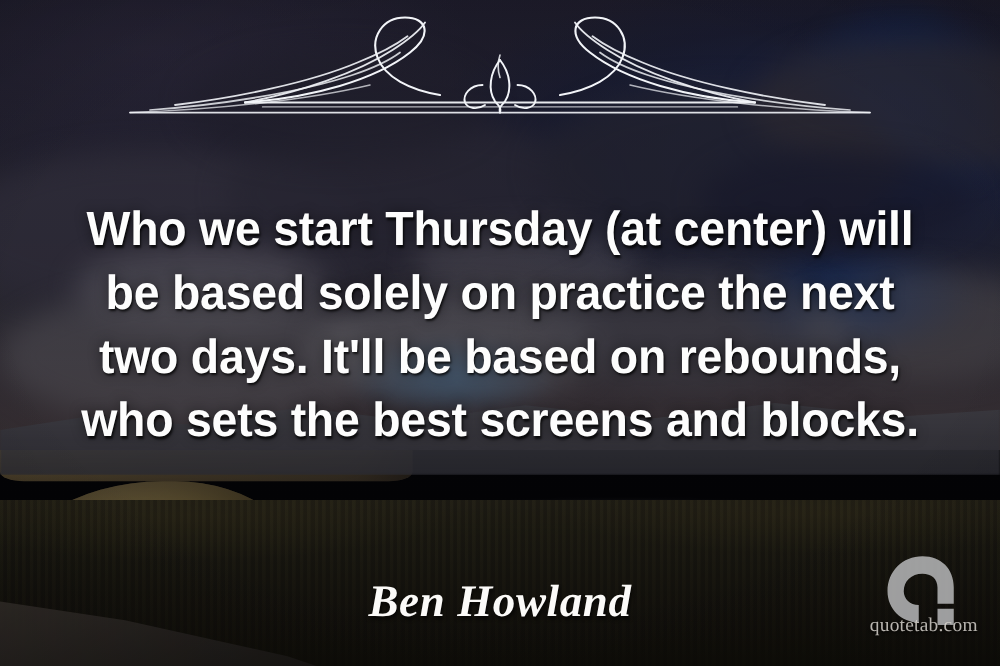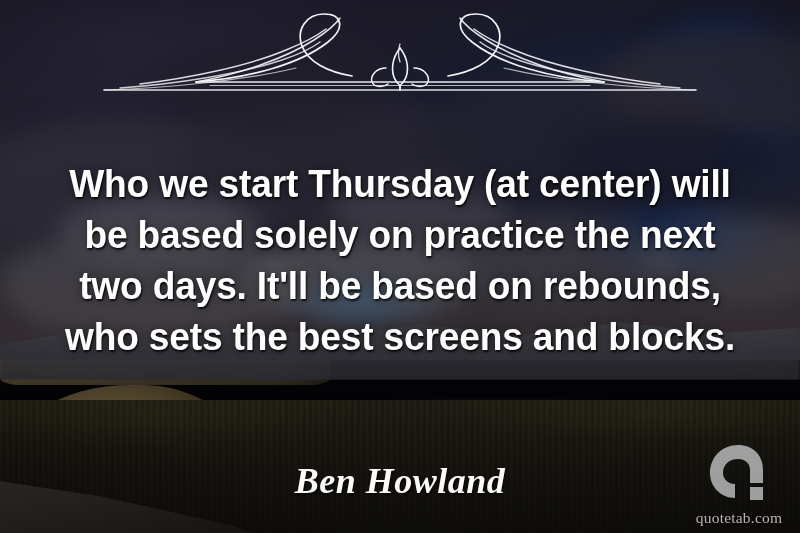--- a/index.html
+++ b/index.html
@@ -176,21 +176,21 @@
   .watermark{
     position:absolute; right:8px; bottom:4px;
     width:106px; height:86px;
   }
   .wm-logo{
     position:absolute; left:22px; top:0; width:66px; height:62px;
     opacity:.78;
   }
   .wm-logo svg{ display:block; width:66px; height:62px; }
   .wm-text{
-    position:absolute; left:0; bottom:2px; width:106px;
+    position:absolute; left:0; bottom:19px; width:106px;
     text-align:center;
     font-family:"Liberation Serif", serif;
     font-size:15.5px; letter-spacing:.2px;
     color:#d6d2cc; opacity:.85;
     text-shadow:0 1px 2px rgba(0,0,0,.8);
   }
 </style>
 </head>
 <body>
 

